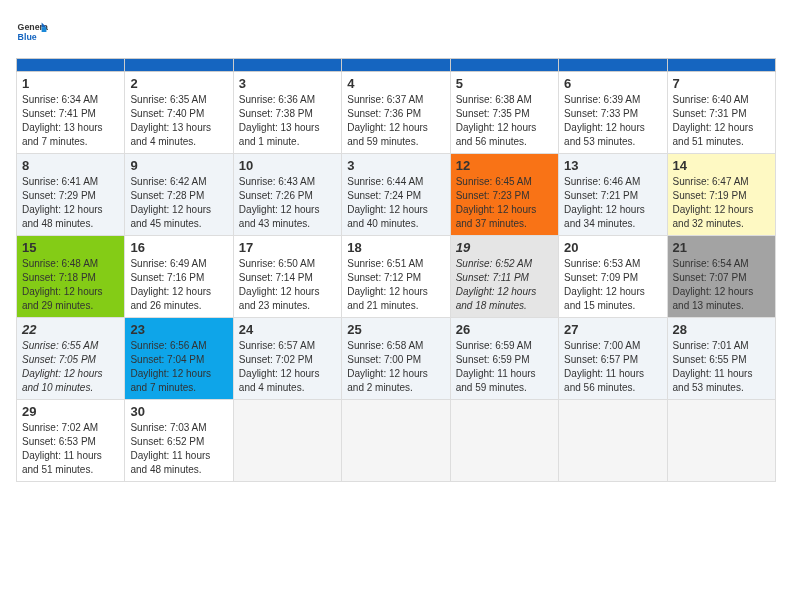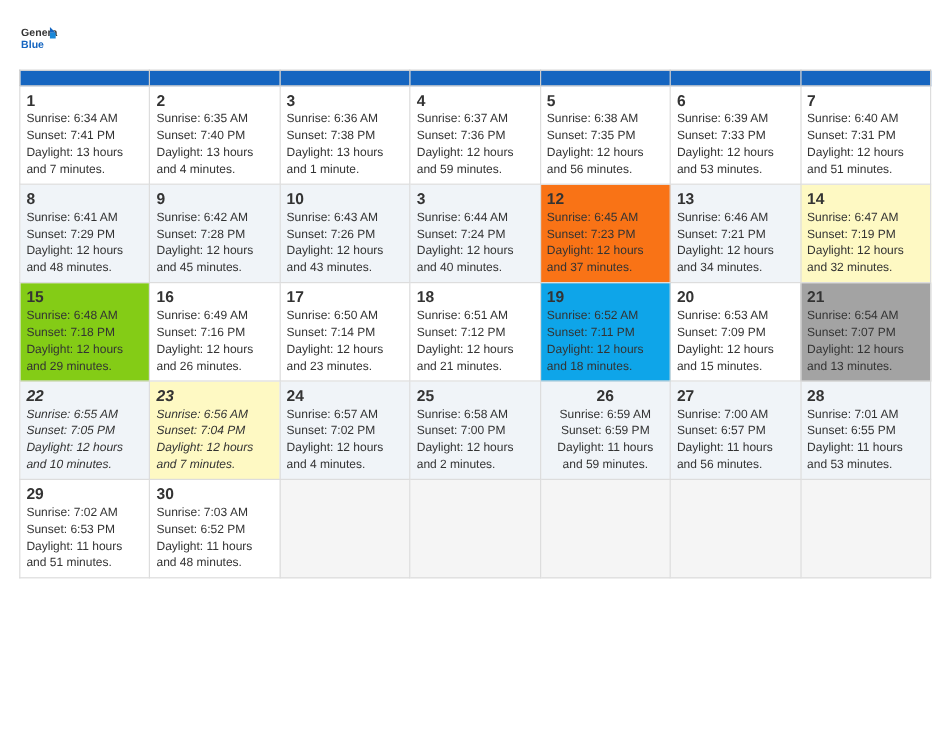--- a/index.html
+++ b/index.html
@@ -129,30 +129,30 @@
         <td style="background: rgb(240, 244, 248);"><span class="day-num">3</span><span class="day-info">Sunrise: 6:44 AM<br>Sunset: 7:24 PM<br>Daylight: 12 hours and 40 minutes.</span></td>
         <td style="background: #f97316;"><span class="day-num">12</span><span class="day-info">Sunrise: 6:45 AM<br>Sunset: 7:23 PM<br>Daylight: 12 hours and 37 minutes.</span></td>
         <td style="background: rgb(240, 244, 248);"><span class="day-num">13</span><span class="day-info">Sunrise: 6:46 AM<br>Sunset: 7:21 PM<br>Daylight: 12 hours and 34 minutes.</span></td>
         <td style="background: #fef9c3;"><span class="day-num">14</span><span class="day-info">Sunrise: 6:47 AM<br>Sunset: 7:19 PM<br>Daylight: 12 hours and 32 minutes.</span></td>
       </tr>
       <tr>
         <td style="background: #84cc16;"><span class="day-num">15</span><span class="day-info">Sunrise: 6:48 AM<br>Sunset: 7:18 PM<br>Daylight: 12 hours and 29 minutes.</span></td>
         <td style="background: rgb(255, 255, 255); margin-top: 16px;"><span class="day-num">16</span><span class="day-info">Sunrise: 6:49 AM<br>Sunset: 7:16 PM<br>Daylight: 12 hours and 26 minutes.</span></td>
         <td style="background: rgb(255, 255, 255);"><span class="day-num">17</span><span class="day-info">Sunrise: 6:50 AM<br>Sunset: 7:14 PM<br>Daylight: 12 hours and 23 minutes.</span></td>
         <td style="background: rgb(255, 255, 255);"><span class="day-num">18</span><span class="day-info">Sunrise: 6:51 AM<br>Sunset: 7:12 PM<br>Daylight: 12 hours and 21 minutes.</span></td>
-        <td style="background: #0ea5e9;"><span class="day-num">19</span><span class="day-info">Sunrise: 6:52 AM<br>Sunset: 7:11 PM<br>Daylight: 12 hours and 18 minutes.</span></td>
+        <td style="background: #e5e5e5; font-style: italic;"><span class="day-num">19</span><span class="day-info">Sunrise: 6:52 AM<br>Sunset: 7:11 PM<br>Daylight: 12 hours and 18 minutes.</span></td>
         <td style="background: rgb(255, 255, 255);"><span class="day-num">20</span><span class="day-info">Sunrise: 6:53 AM<br>Sunset: 7:09 PM<br>Daylight: 12 hours and 15 minutes.</span></td>
         <td style="background: #a3a3a3;"><span class="day-num">21</span><span class="day-info">Sunrise: 6:54 AM<br>Sunset: 7:07 PM<br>Daylight: 12 hours and 13 minutes.</span></td>
       </tr>
       <tr>
         <td style="background: rgb(240, 244, 248); font-style: italic;"><span class="day-num">22</span><span class="day-info">Sunrise: 6:55 AM<br>Sunset: 7:05 PM<br>Daylight: 12 hours and 10 minutes.</span></td>
-        <td style="background: #fef9c3; font-style: italic;"><span class="day-num">23</span><span class="day-info">Sunrise: 6:56 AM<br>Sunset: 7:04 PM<br>Daylight: 12 hours and 7 minutes.</span></td>
+        <td style="background: #0ea5e9;"><span class="day-num">23</span><span class="day-info">Sunrise: 6:56 AM<br>Sunset: 7:04 PM<br>Daylight: 12 hours and 7 minutes.</span></td>
         <td style="background: rgb(240, 244, 248); margin-top: 40px;"><span class="day-num">24</span><span class="day-info">Sunrise: 6:57 AM<br>Sunset: 7:02 PM<br>Daylight: 12 hours and 4 minutes.</span></td>
         <td style="background: rgb(240, 244, 248);"><span class="day-num">25</span><span class="day-info">Sunrise: 6:58 AM<br>Sunset: 7:00 PM<br>Daylight: 12 hours and 2 minutes.</span></td>
-        <td style="background: rgb(240, 244, 248); text-align: center;"><span class="day-num">26</span><span class="day-info">Sunrise: 6:59 AM<br>Sunset: 6:59 PM<br>Daylight: 11 hours and 59 minutes.</span></td>
+        <td style="background: rgb(240, 244, 248);"><span class="day-num">26</span><span class="day-info">Sunrise: 6:59 AM<br>Sunset: 6:59 PM<br>Daylight: 11 hours and 59 minutes.</span></td>
         <td style="background: rgb(240, 244, 248);"><span class="day-num">27</span><span class="day-info">Sunrise: 7:00 AM<br>Sunset: 6:57 PM<br>Daylight: 11 hours and 56 minutes.</span></td>
         <td style="background: rgb(240, 244, 248);"><span class="day-num">28</span><span class="day-info">Sunrise: 7:01 AM<br>Sunset: 6:55 PM<br>Daylight: 11 hours and 53 minutes.</span></td>
       </tr>
       <tr>
         <td style="background: rgb(255, 255, 255); margin-left: 32px;"><span class="day-num">29</span><span class="day-info">Sunrise: 7:02 AM<br>Sunset: 6:53 PM<br>Daylight: 11 hours and 51 minutes.</span></td>
         <td style="background: rgb(255, 255, 255);"><span class="day-num">30</span><span class="day-info">Sunrise: 7:03 AM<br>Sunset: 6:52 PM<br>Daylight: 11 hours and 48 minutes.</span></td>
         <td class="empty-cell"></td>
         <td class="empty-cell"></td>
         <td class="empty-cell"></td>
         <td class="empty-cell"></td>

